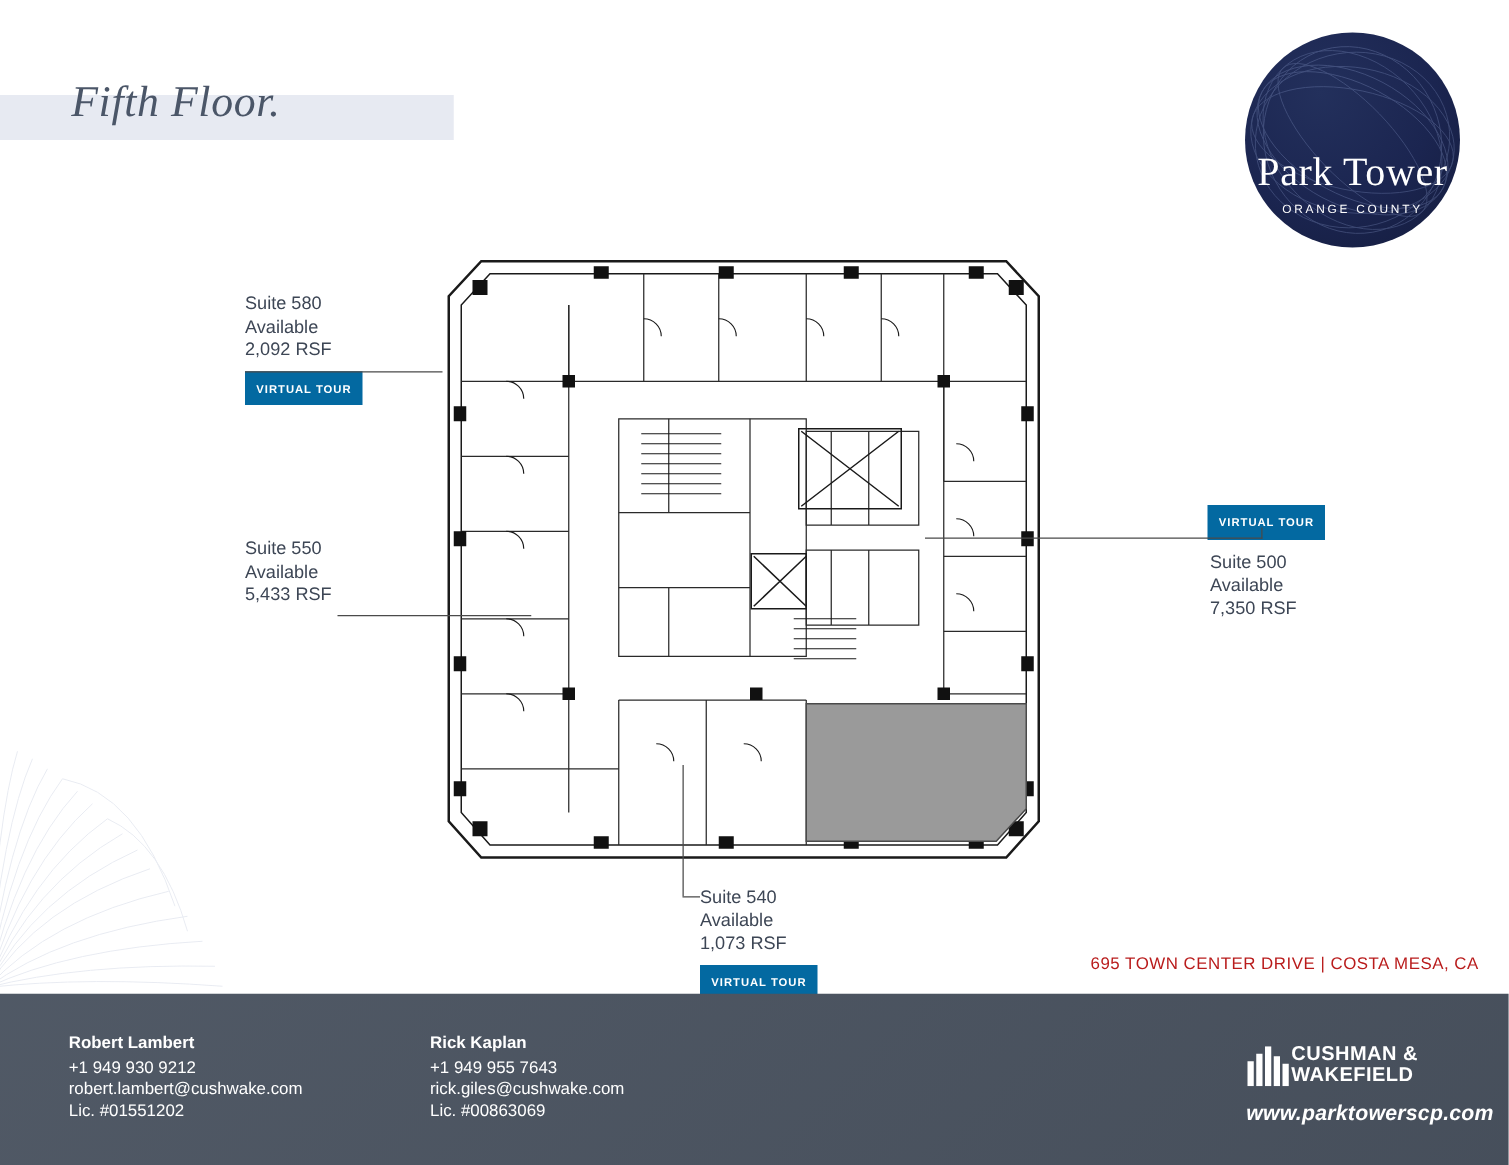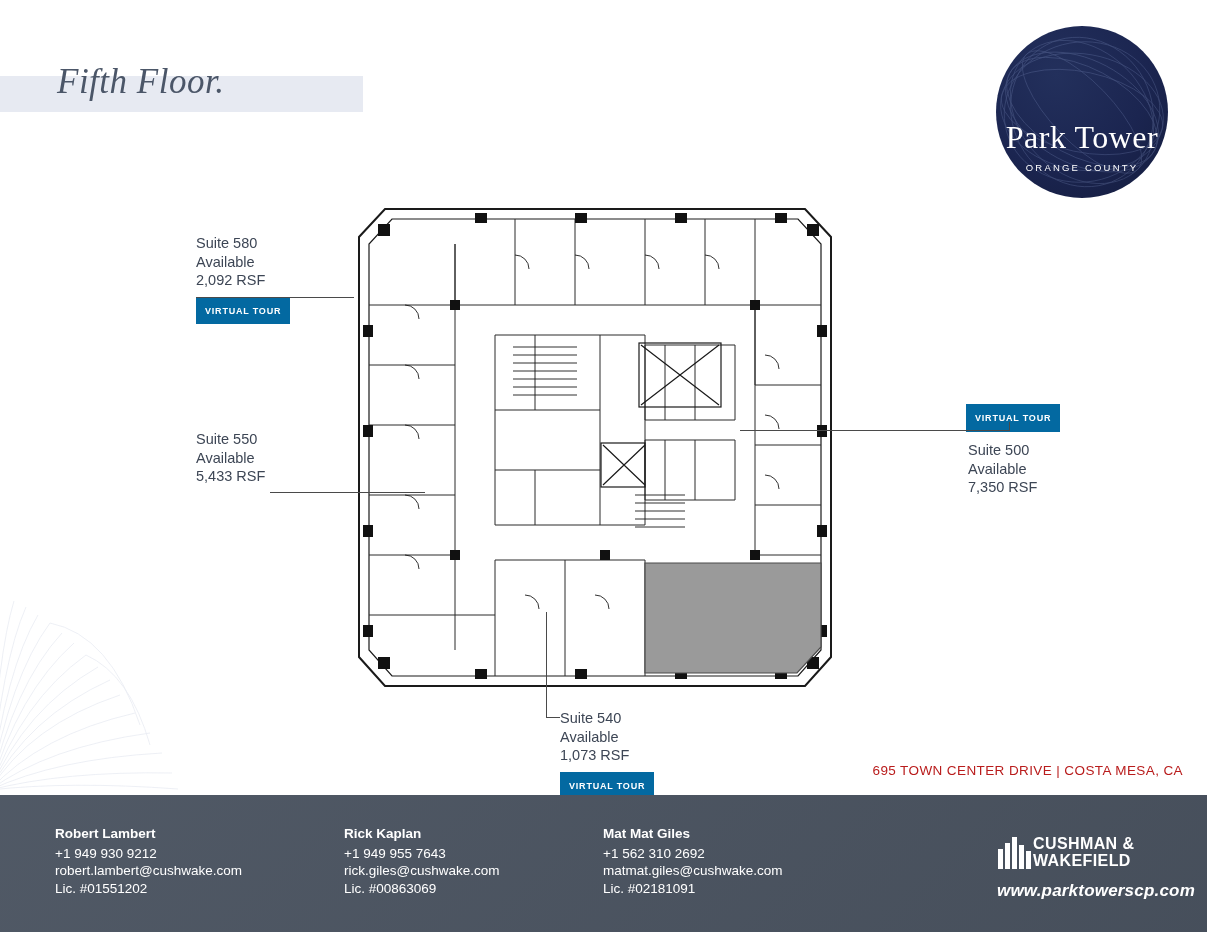--- a/index.html
+++ b/index.html
@@ -388,26 +388,20 @@
     <div class="row">Lic. #01551202</div>
   </div>
 
   <div class="contact c2">
     <div class="name row">Rick Kaplan</div>
     <div class="row">+1 949 955 7643</div>
     <div class="row">rick.giles@cushwake.com</div>
     <div class="row">Lic. #00863069</div>
   </div>
 
-  <div class="contact c3">
-    <div class="name row">Mat Mat Giles</div>
-    <div class="row">+1 562 310 2692</div>
-    <div class="row">matmat.giles@cushwake.com</div>
-    <div class="row">Lic. #02181091</div>
-  </div>
 
   <div class="cw-logo">
     <svg class="cw-mark" viewBox="0 0 36 32">
       <g fill="#ffffff">
         <rect x="1" y="12" width="5" height="20"></rect>
         <rect x="8" y="6" width="5" height="26"></rect>
         <rect x="15" y="0" width="5" height="32"></rect>
         <rect x="22" y="8" width="5" height="24"></rect>
         <rect x="29" y="14" width="5" height="18"></rect>
       </g>

